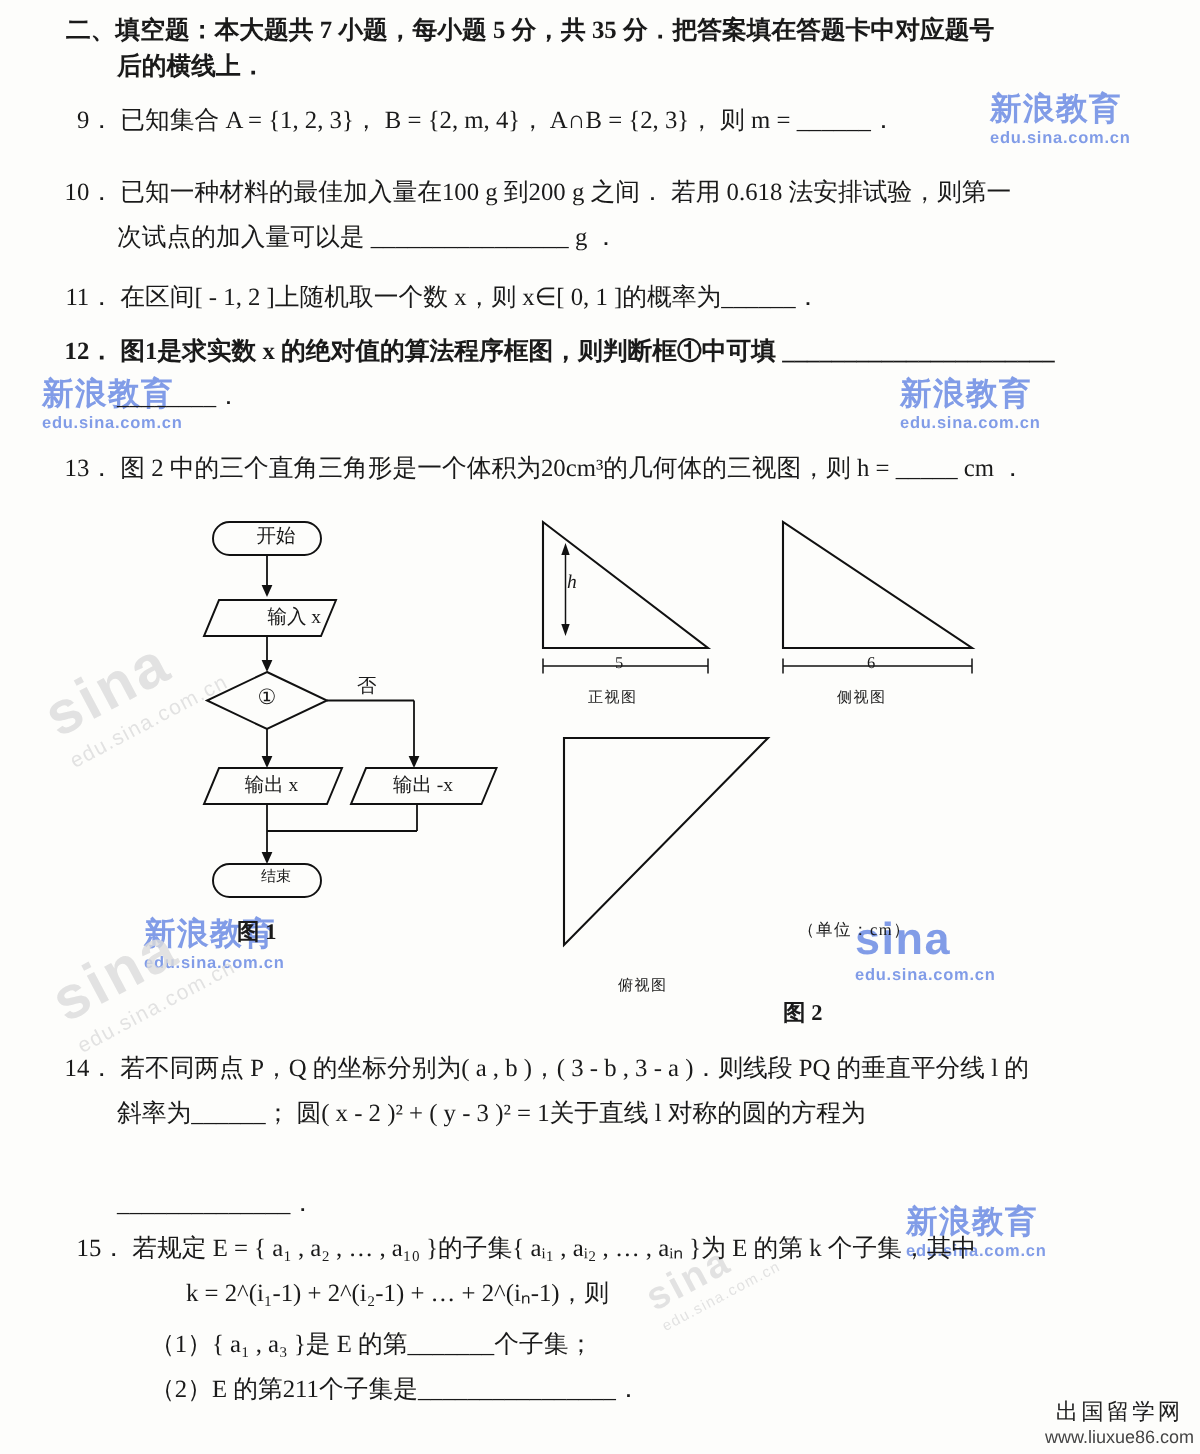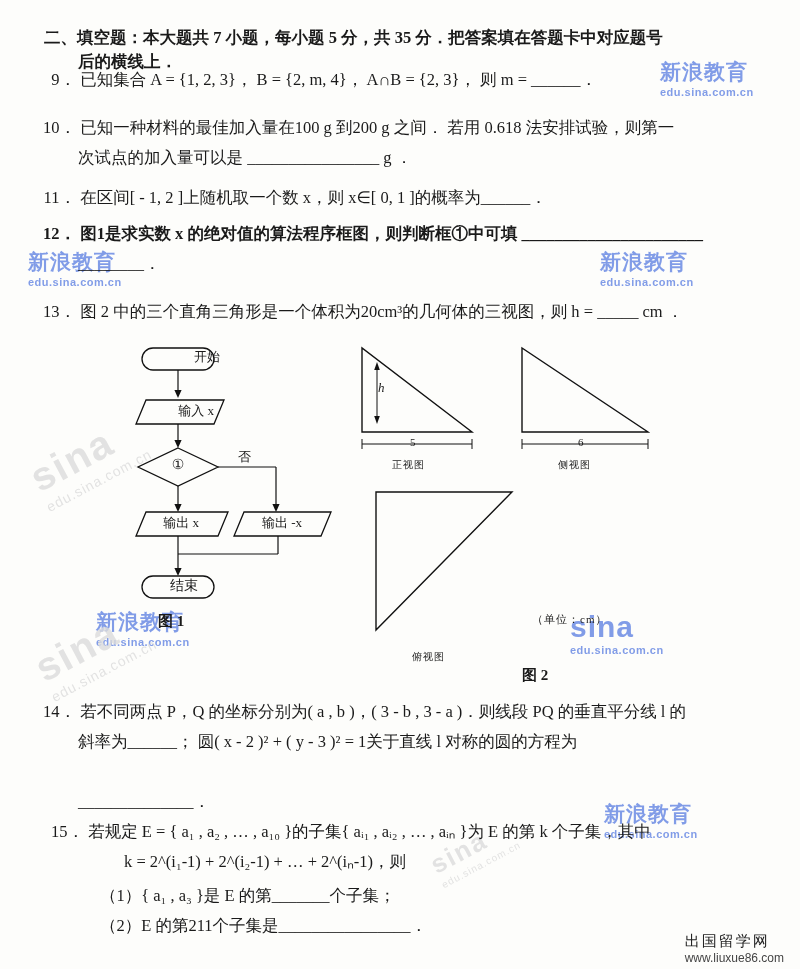--- a/index.html
+++ b/index.html
@@ -50,40 +50,40 @@
     left: 0; top: 0;
     width: 800px;
   }
   .line {
     position: absolute;
     font-size: 16.5px;
     line-height: 1.5;
     white-space: nowrap;
   }
   .num { display: inline-block; text-align: right; }
-  .bold { font-weight: bold; margin-top: 18px; }
+  .bold { font-weight: bold; }
 
   
   .fig1 { position: absolute; left: 96px; top: 344px; width: 230px; height: 300px;}
   .fig2 { position: absolute; left: 350px; top: 340px; width: 330px; height: 340px;}
   .figlabel {
     position: absolute;
     font-size: 15px;
     font-weight: bold;
   }
   .cap {
     position:absolute;
     font-size: 10px;
     letter-spacing: 1px;
   }
   .footer {
     position: absolute;
-    right: 16px;
+    right: 4px;
     bottom: 4px;
-    text-align: left;
+    text-align: center;
     font-family: "Liberation Sans", sans-serif;
   }
   .footer .t1 { font-size: 15px; color: #222; letter-spacing: 2px;}
   .footer .t2 { font-size: 12px; color: #444; }
 </style>
 </head>
 <body>
 
 <div class="page">
 
@@ -217,27 +217,27 @@
       <polygon points="148,168 235,168 225,192 138,192" fill="none" stroke="#111" stroke-width="1.3"></polygon>
 
       <line x1="82" y1="192" x2="82" y2="226" stroke="#111" stroke-width="1.2"></line>
       <line x1="182" y1="192" x2="182" y2="210" stroke="#111" stroke-width="1.2"></line>
       <line x1="182" y1="210" x2="82" y2="210" stroke="#111" stroke-width="1.2"></line>
       <polygon points="82,232 78.4,224 85.6,224" fill="#111"></polygon>
 
       <rect x="46" y="232" width="72" height="22" rx="11" ry="11" fill="none" stroke="#111" stroke-width="1.3"></rect>
     </svg>
 
-    <div style="position:absolute; left:52px; top:4px; width:72px; text-align:right; font-size:13px;">开始</div>
+    <div style="position:absolute; left:52px; top:4px; width:72px; text-align:center; font-size:13px;">开始</div>
     <div style="position:absolute; left:46px; top:58px; width:72px; text-align:right; font-size:13px;">输入 x</div>
     <div style="position:absolute; left:62px; top:112px; width:40px; text-align:center; font-size:14px;">①</div>
     <div style="position:absolute; left:142px; top:104px; font-size:13px;">否</div>
     <div style="position:absolute; left:48px; top:170px; width:74px; text-align:center; font-size:13px;">输出 x</div>
     <div style="position:absolute; left:146px; top:170px; width:80px; text-align:center; font-size:13px;">输出 -x</div>
-    <div style="position:absolute; left:52px; top:233px; width:72px; text-align:center; font-size:14px;">结束</div>
+    <div style="position:absolute; left:52px; top:233px; width:72px; text-align:center; font-size:10px;">结束</div>
 
     <div class="figlabel" style="left:62px; top:268px;">图 1</div>
   </div>
 
   <div class="fig2">
     <svg width="330" height="330" viewBox="0 0 330 330">
 
       <polygon points="12,8 12,92 122,92" fill="none" stroke="#111" stroke-width="1.4"></polygon>
 
       <line x1="27" y1="28" x2="27" y2="78" stroke="#111" stroke-width="1"></line>

